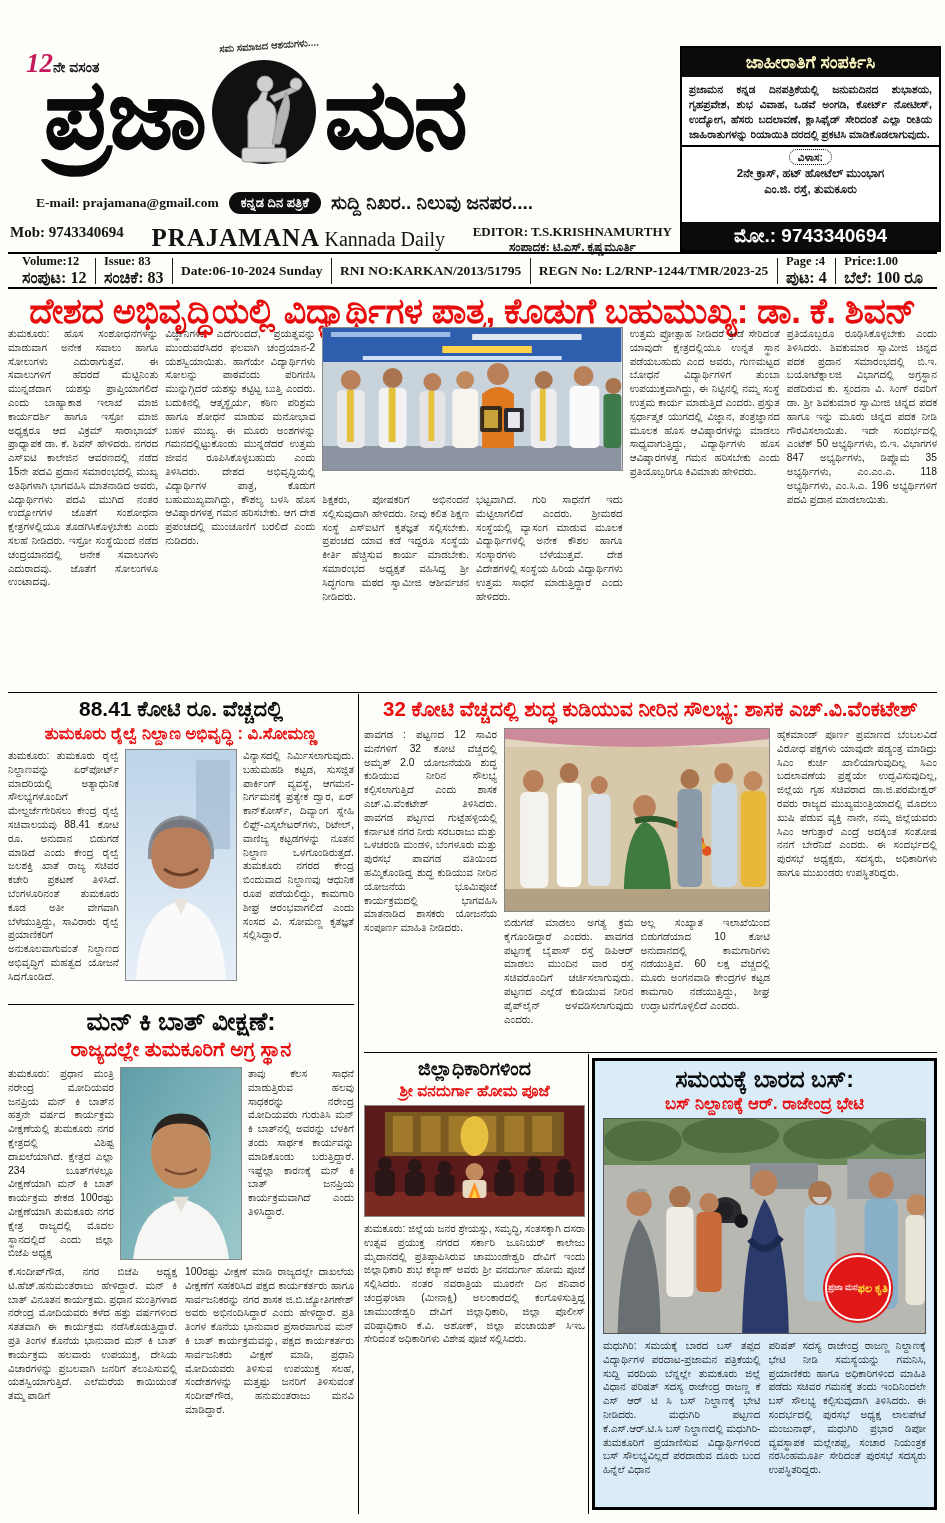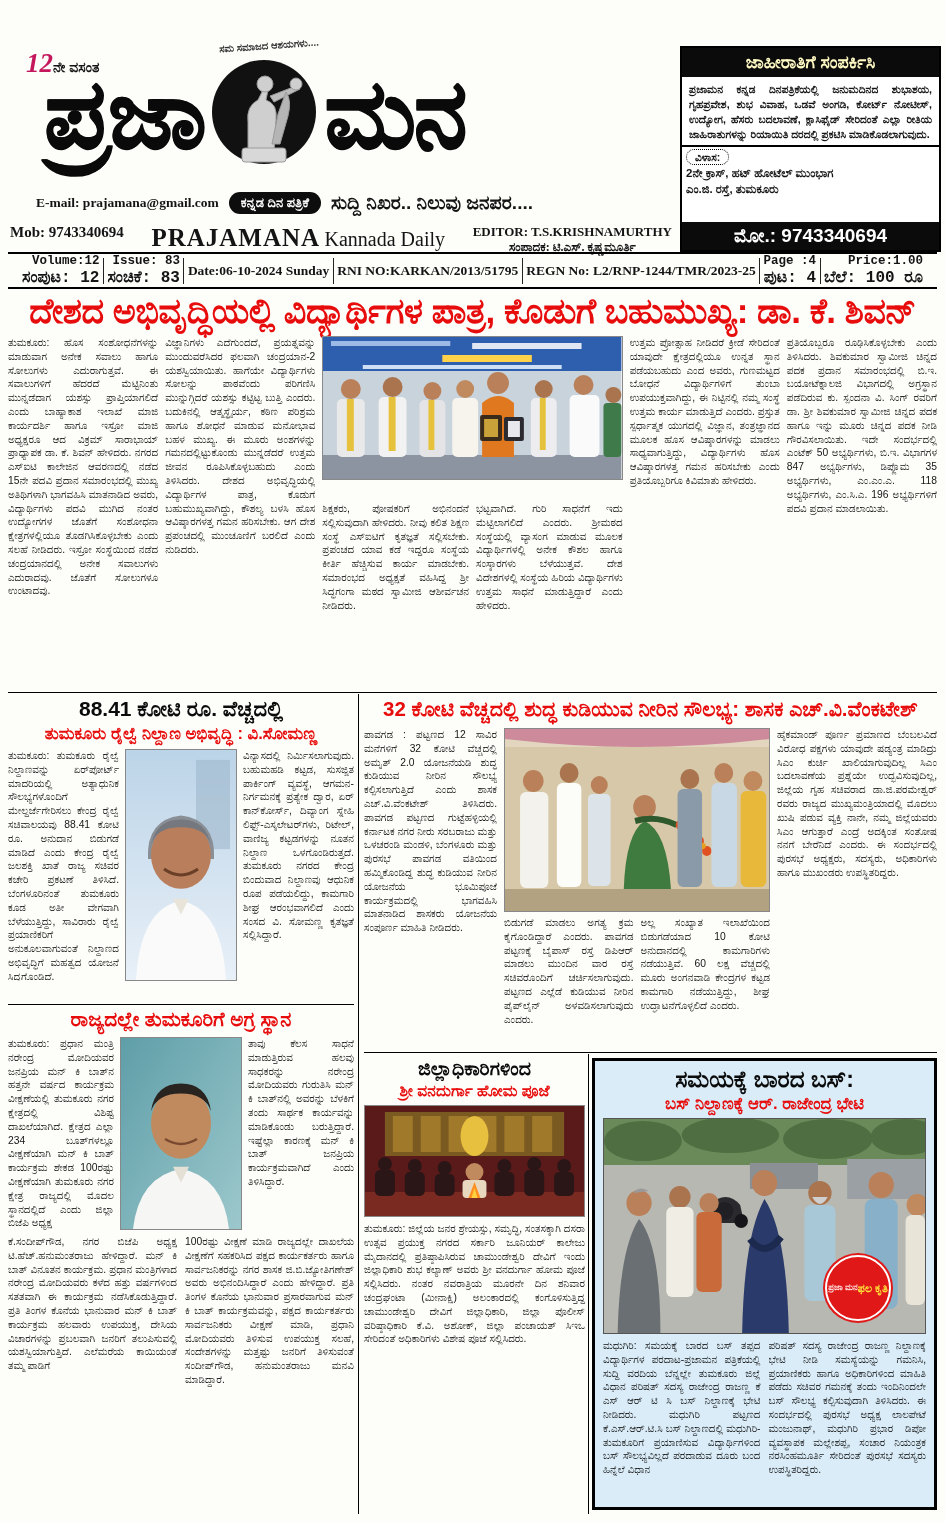--- a/index.html
+++ b/index.html
@@ -27,37 +27,37 @@
   .name-sub{font-family:"Liberation Serif",serif;font-size:20px;font-weight:400;}
   .editor{Text-align:right;font-family:"Liberation Serif",serif;}
   .editor .en{font-weight:900;font-size:13px;}
   .editor .kn{font-weight:800;font-size:12px;text-align:center;}
 
   
   .ad-box{position:absolute;left:680px;top:46px;width:257px;height:202px;border:2.5px solid #000;
           background:#fff;display:flex;flex-direction:column;}
   .ad-head{background:#0b0b0b;color:#fef9c3;text-align:center;font-size:17.5px;font-weight:900;padding:4px 2px;}
   .ad-body{padding:5px 7px 3px 7px;font-size:10.6px;font-weight:600;line-height:1.42;text-align:justify;}
-  .ad-addr{border-top:2px solid #000;padding:2px 4px 3px 4px;font-weight:800;font-size:11.5px;line-height:1.35;}
+  .ad-addr{border-top:2px solid #000;text-align:center;padding:2px 4px 3px 4px;font-weight:800;font-size:11.5px;line-height:1.35;}
   .addr-label{display:inline-block;border:1.5px dotted #000;border-radius:9px;padding:0 8px;font-size:10.5px;margin-bottom:1px;}
   .ad-phone{background:#0b0b0b;color:#fff;text-align:center;font-size:19px;font-weight:900;padding:3px 0;margin-top:auto;}
 
   
   .info-bar{position:absolute;left:8px;top:252px;width:929px;height:37px;border-top:2.5px solid #000;border-bottom:2.5px solid #000;
             display:flex;align-items:center;justify-content:space-between;padding:1px 14px;box-sizing:border-box;}
-  .info-item{text-align:right;font-family:Liberation Mono, monospace;}
+  .info-item{text-align:left;font-family:Liberation Serif, serif;}
   .info-item .en{font-size:12.5px;font-weight:800;}
   .info-item .kn{font-size:16px;font-weight:700;}
   .info-single{font-size:13.5px;font-weight:800;font-family:"Liberation Serif",serif;}
   .info-sep{width:0;height:26px;border-left:1.5px solid #222;}
 
   
   .lead-headline{position:absolute;left:8px;top:291px;width:929px;text-align:center;
                  font-size:35px;font-weight:900;color:#e80d0d;letter-spacing:-0.5px;}
-  .lead-grid{position:absolute;left:8px;top:336px;width:929px;height:344px;display:flex;gap:7px;}
+  .lead-grid{position:absolute;left:8px;top:327px;width:929px;height:344px;display:flex;gap:7px;}
   .lead-col{flex:1;overflow:hidden;}
   .lead-mid{flex:2;display:flex;flex-direction:column;gap:4px;}
   .lead-photo{height:142px;border:1px solid #888;}
   .lead-photo svg{display:block;width:100%;height:100%;}
   .mid-cols{flex:1;display:flex;gap:7px;overflow:hidden;}
   .mid-cols>div{flex:1;overflow:hidden;margin-top:18px;}
   .rule-h{position:absolute;left:8px;width:929px;border-top:1.5px solid #000;}
   .rule-v{position:absolute;width:0;border-left:1.5px solid #000;}
 
   
@@ -280,20 +280,21 @@
           <path d="M47 150 L55 166 L63 150 Z" fill="#e8e4da"></path>
         </svg>
       </div>
       <div class="c bodytxt">ವಿನ್ಯಾಸದಲ್ಲಿ ನಿರ್ಮಿಸಲಾಗುವುದು. ಬಹುಮಹಡಿ ಕಟ್ಟಡ, ಸುಸಜ್ಜಿತ ಪಾರ್ಕಿಂಗ್ ವ್ಯವಸ್ಥೆ, ಆಗಮನ-ನಿರ್ಗಮನಕ್ಕೆ ಪ್ರತ್ಯೇಕ ದ್ವಾರ, ಏರ್ ಕಾನ್‌ಕೋರ್ಸ್, ದಿವ್ಯಾಂಗ ಸ್ನೇಹಿ ಲಿಫ್ಟ್-ಎಸ್ಕಲೇಟರ್‌ಗಳು, ರಿಟೇಲ್, ವಾಣಿಜ್ಯ ಕಟ್ಟಡಗಳನ್ನು ನೂತನ ನಿಲ್ದಾಣ ಒಳಗೊಂಡಿರುತ್ತದೆ. ತುಮಕೂರು ನಗರದ ಕೇಂದ್ರ ಬಿಂದುವಾದ ನಿಲ್ದಾಣವು ಆಧುನಿಕ ರೂಪ ಪಡೆಯಲಿದ್ದು, ಕಾಮಗಾರಿ ಶೀಘ್ರ ಆರಂಭವಾಗಲಿದೆ ಎಂದು ಸಂಸದ ವಿ. ಸೋಮಣ್ಣ ಕೃತಜ್ಞತೆ ಸಲ್ಲಿಸಿದ್ದಾರೆ.</div>
     </div>
   </div>
 
   <div class="rule-h" style="top:1004px;width:346px;"></div>
 
   <div class="mkb">
+    <div class="kicker-black">ಮನ್ ಕಿ ಬಾತ್ ವೀಕ್ಷಣೆ:</div>
     <div class="head-red">ರಾಜ್ಯದಲ್ಲೇ ತುಮಕೂರಿಗೆ ಅಗ್ರ ಸ್ಥಾನ</div>
     <div class="mkb-top">
       <div class="c bodytxt">ತುಮಕೂರು: ಪ್ರಧಾನ ಮಂತ್ರಿ ನರೇಂದ್ರ ಮೋದಿಯವರ ಜನಪ್ರಿಯ ಮನ್ ಕಿ ಬಾತ್‌ನ ಹತ್ತನೇ ವರ್ಷದ ಕಾರ್ಯಕ್ರಮ ವೀಕ್ಷಣೆಯಲ್ಲಿ ತುಮಕೂರು ನಗರ ಕ್ಷೇತ್ರದಲ್ಲಿ ವಿಶಿಷ್ಟ ದಾಖಲೆಯಾಗಿದೆ. ಕ್ಷೇತ್ರದ ಎಲ್ಲಾ 234 ಬೂತ್‌ಗಳಲ್ಲೂ ವೀಕ್ಷಣೆಯಾಗಿ ಮನ್ ಕಿ ಬಾತ್ ಕಾರ್ಯಕ್ರಮ ಶೇಕಡ 100ರಷ್ಟು ವೀಕ್ಷಣೆಯಾಗಿ ತುಮಕೂರು ನಗರ ಕ್ಷೇತ್ರ ರಾಜ್ಯದಲ್ಲಿ ಮೊದಲ ಸ್ಥಾನದಲ್ಲಿದೆ ಎಂದು ಜಿಲ್ಲಾ ಬಿಜೆಪಿ ಅಧ್ಯಕ್ಷ</div>
       <div class="mkb-photo">
         <svg viewBox="0 0 120 193" preserveAspectRatio="none">
           <defs>
               <linearGradient id="g2" x1="0" y1="0" x2="1" y2="1">
             <stop offset="0" stop-color="#5f9ea8"></stop>
                 <stop offset="1" stop-color="#9cc8cc"></stop>
           </linearGradient>

